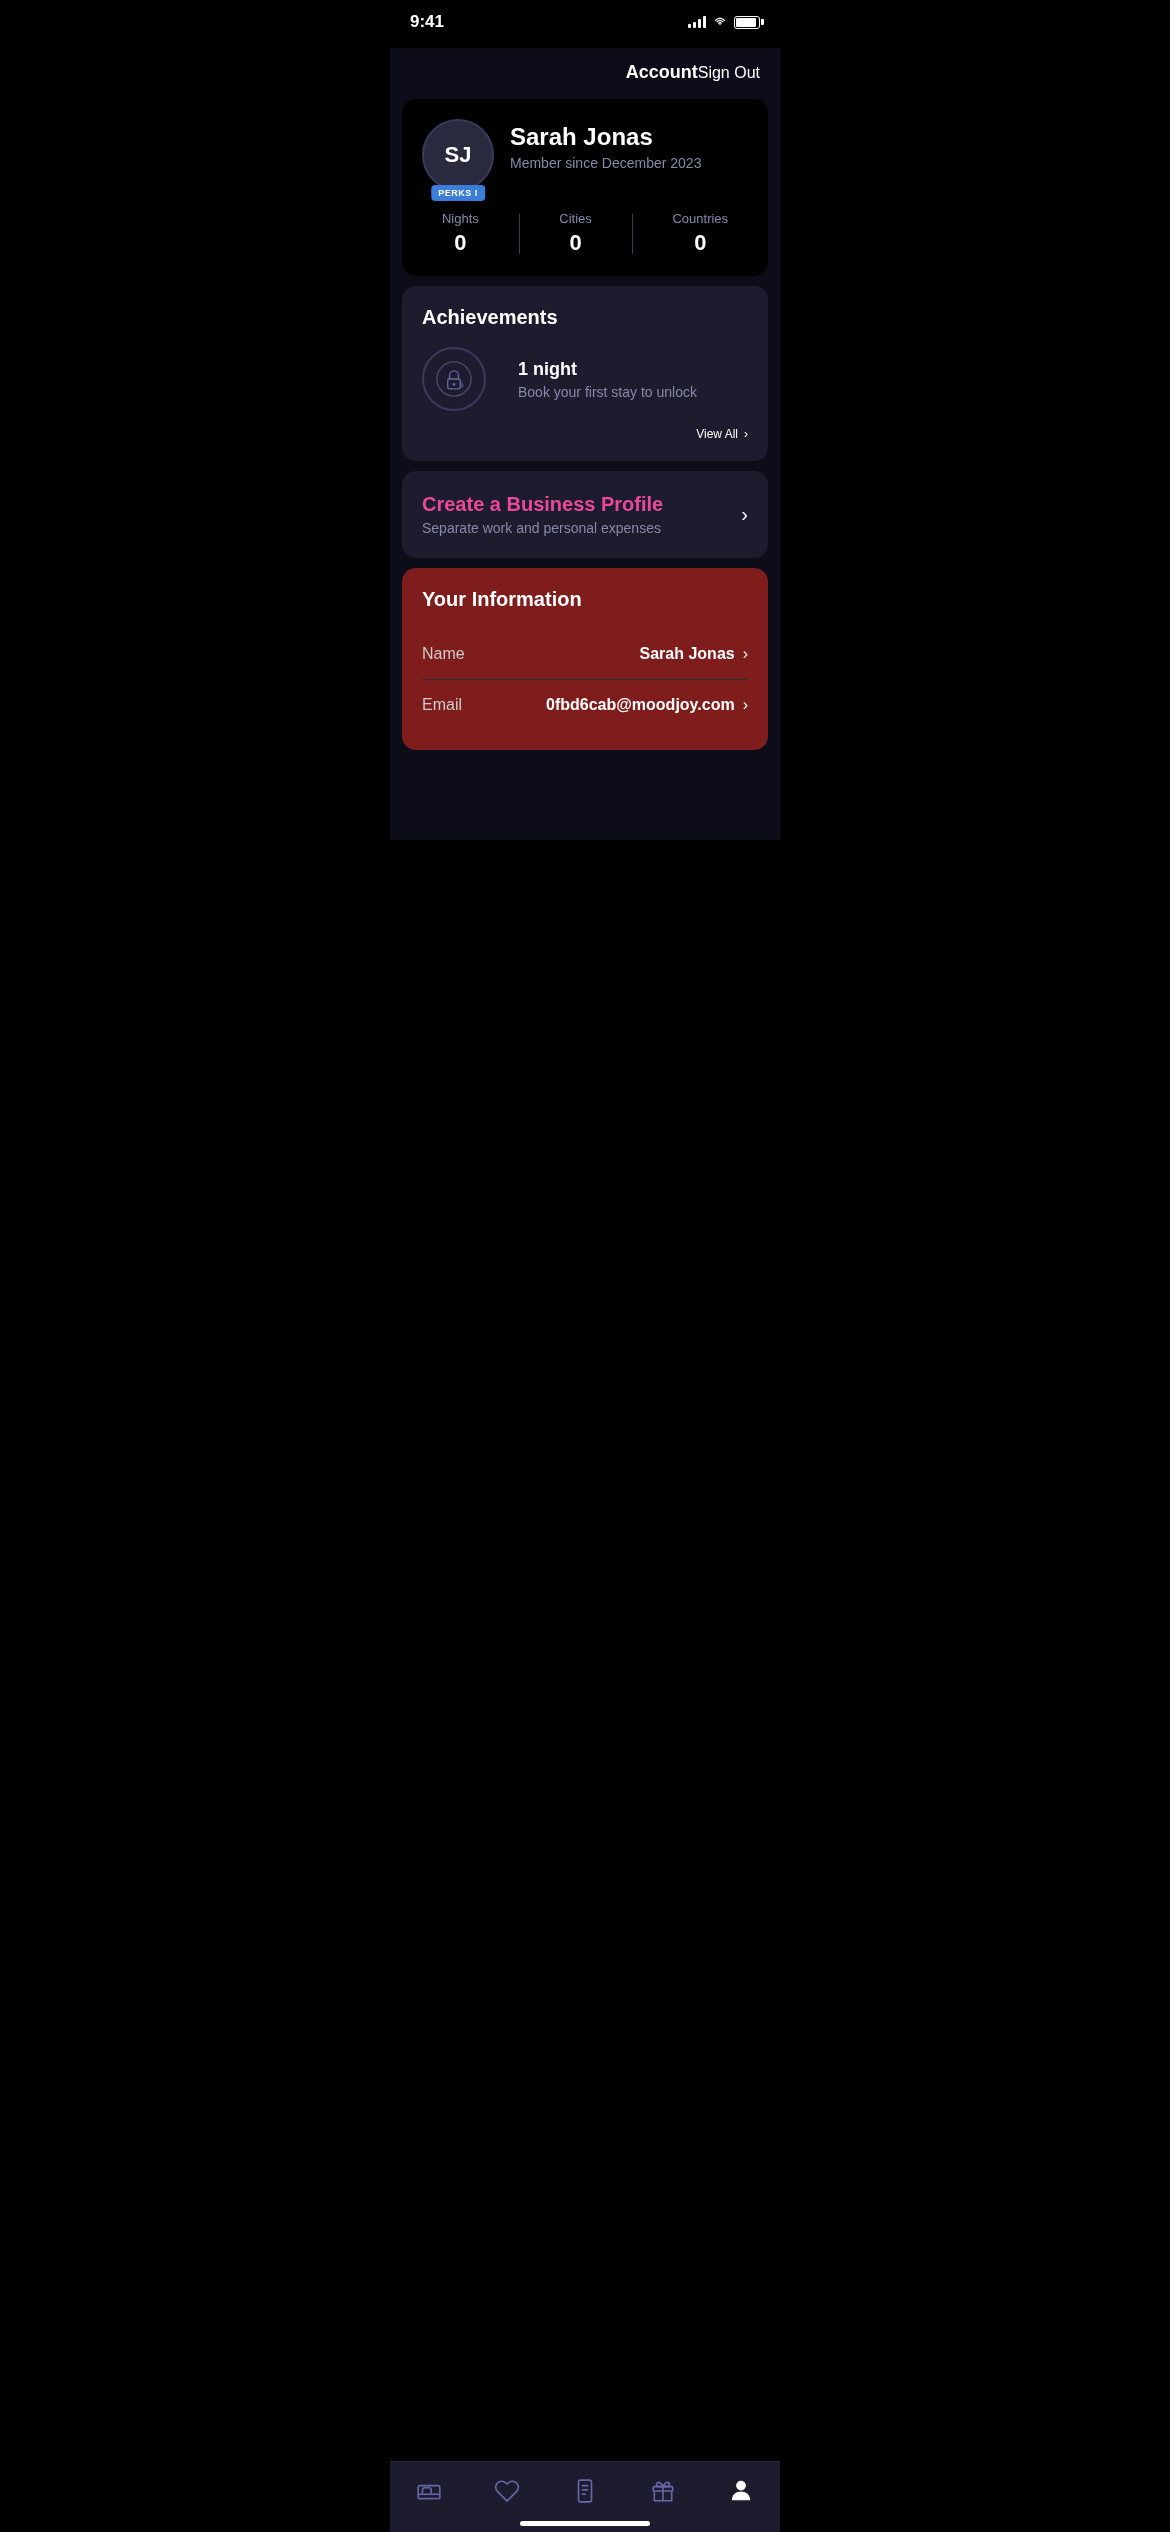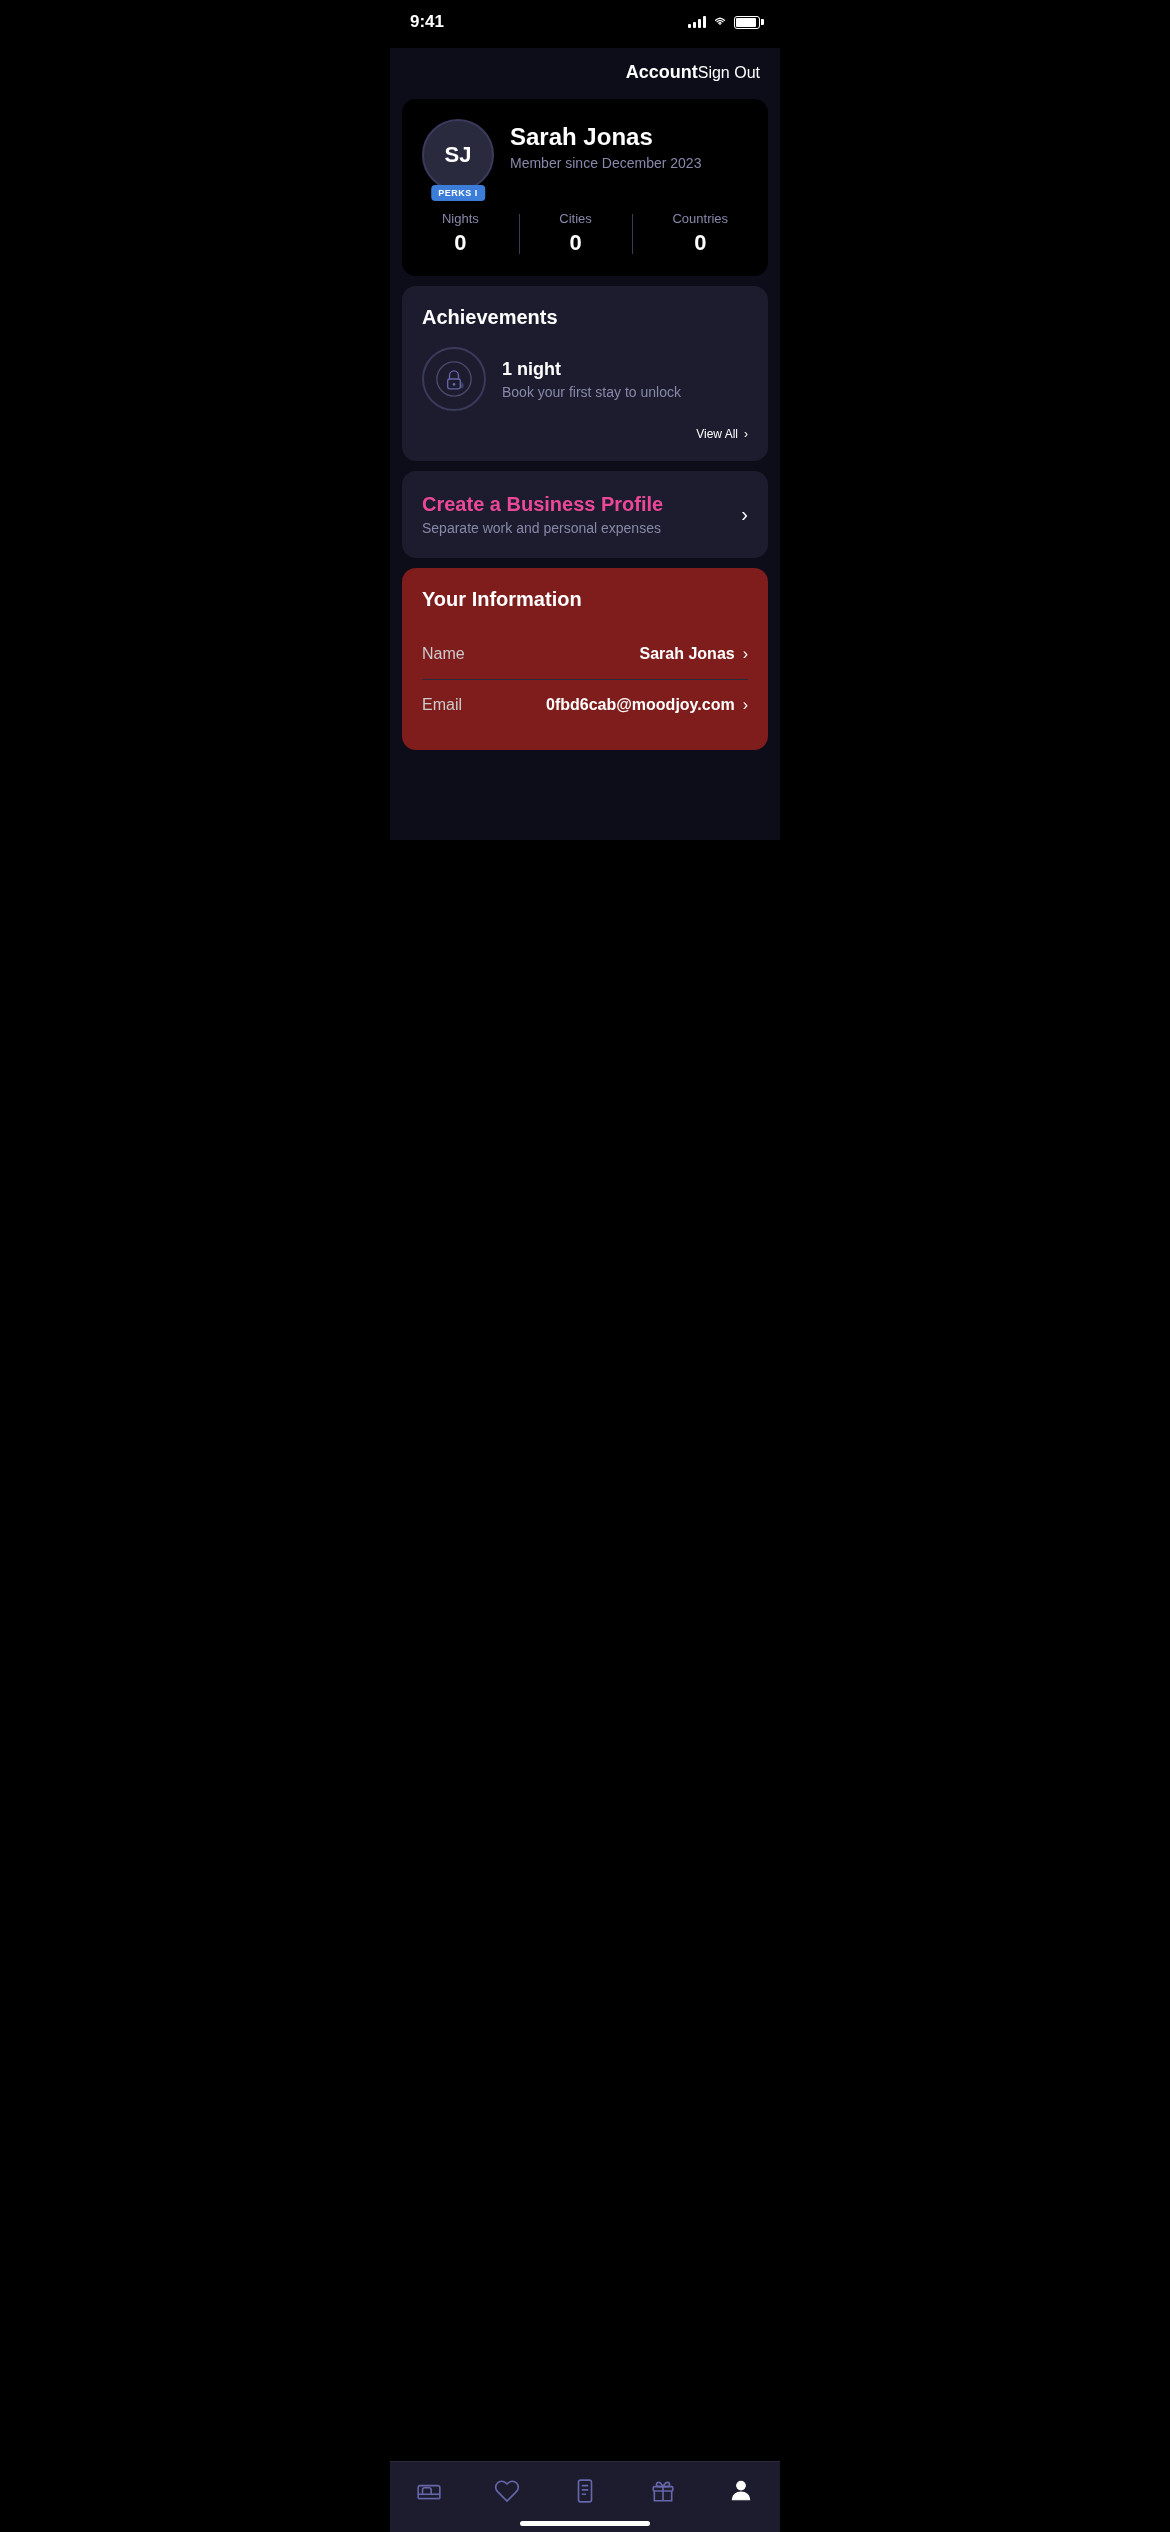--- a/index.html
+++ b/index.html
@@ -235,21 +235,21 @@
     .card-title {
       font-size: 20px;
       font-weight: 700;
       color: #fff;
       margin-bottom: 18px;
     }
 
     .achievement-item {
       display: flex;
       align-items: center;
-      gap: 16px;
+      gap: 32px;
       margin-bottom: 16px;
     }
 
     .achievement-icon {
       width: 64px;
       height: 64px;
       border-radius: 50%;
       border: 2px solid #3a3a5c;
       display: flex;
       align-items: center;

